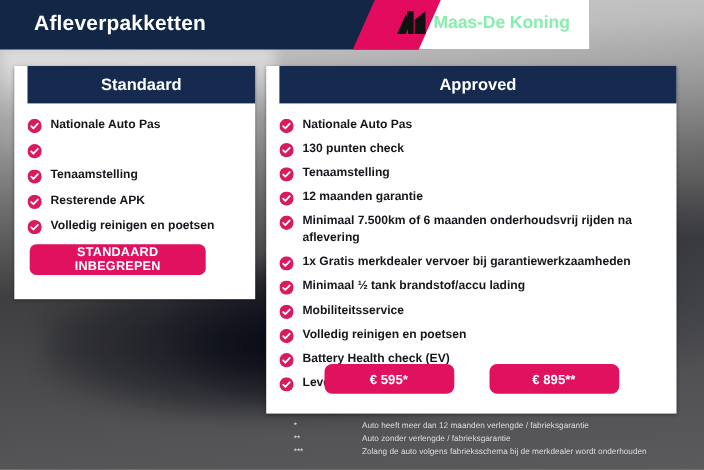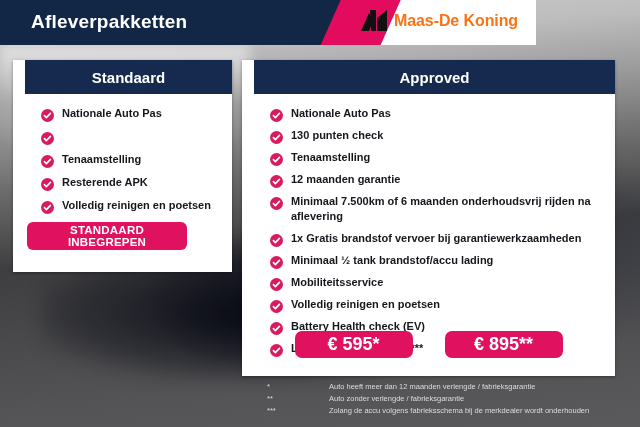--- a/index.html
+++ b/index.html
@@ -51,34 +51,34 @@
   .header-title{
     position:absolute;left:31px;top:11px;
     color:#ffffff;font-size:19px;font-weight:bold;letter-spacing:.2px;
   }
   .brand{
     position:absolute;right:18px;top:10px;
     display:flex;align-items:center;gap:7px;
   }
   .brand-mark{width:26px;height:22px;display:block;}
   .brand-name{
-    color:#f97316;font-size:16px;font-weight:bold;letter-spacing:-.1px;white-space:nowrap;
+    color:#86efac;font-size:16px;font-weight:bold;letter-spacing:-.1px;white-space:nowrap;
   }
 
   
   .card{
     position:absolute;background:#ffffff;
     box-shadow:0 1px 3px rgba(0,0,0,.35);
   }
   .card-head{
     background:#152a4e;color:#ffffff;
     display:flex;align-items:center;justify-content:center;
     font-size:15px;font-weight:bold;margin-left:12px;
   }
-  .card-body{padding:12px 14px 0 28px;}
+  .card-body{padding:12px 14px 0 12px;}
 
   #card-standard{left:13px;top:60px;width:219px;height:212px;}
   #card-standard .card-head{height:34px;}
 
   #card-approved{left:242px;top:60px;width:373px;height:316px;}
   #card-approved .card-head{height:34px;font-size:15px;}
 
   
   ul.features{list-style:none;margin:0;padding:0;}
   ul.features li{
@@ -101,21 +101,21 @@
     font-family:"Liberation Sans", sans-serif;font-weight:bold;cursor:pointer;
   }
   #standard-included-button{
     position:absolute;left:14px;bottom:22px;width:160px;height:28px;
     font-size:11.5px;letter-spacing:.2px;
   }
   .price-row{
     position:absolute;left:0;right:0;bottom:18px;
     display:flex;justify-content:center;gap:32px;
   }
-  .price-btn{width:118px;height:27px;font-size:18px;border-radius:7px;}
+  .price-btn{width:118px;height:27px;font-size:12px;border-radius:7px;}
 
   
   .footnotes{
     position:absolute;left:267px;top:381px;width:350px;
   }
   .fn-row{display:flex;gap:0;margin-bottom:1px;}
   .fn-mark{
     width:22px;flex:0 0 22px;text-align:left;
     color:#dcdcdc;font-size:7.5px;line-height:11px;
   }
@@ -251,21 +251,21 @@
           </span>
           <span class="feat-text">Minimaal 7.500km of 6 maanden onderhoudsvrij rijden na aflevering</span>
         </li>
         <li>
           <span class="chk">
             <svg viewBox="0 0 16 16" xmlns="http://www.w3.org/2000/svg">
                 <circle cx="8" cy="8" r="8" fill="#d81b60"></circle>
                 <path d="M4.2 8.2l2.4 2.4 5-5.2" stroke="#ffffff" stroke-width="2" fill="none" stroke-linecap="round" stroke-linejoin="round"></path>
               </svg>
           </span>
-          <span class="feat-text">1x Gratis brandstof vervoer bij garantiewerkzaamheden</span>
+          <span class="feat-text">1x Gratis merkdealer vervoer bij garantiewerkzaamheden</span>
         </li>
         <li>
           <span class="chk">
             <svg viewBox="0 0 16 16" xmlns="http://www.w3.org/2000/svg">
                 <circle cx="8" cy="8" r="8" fill="#d81b60"></circle>
                 <path d="M4.2 8.2l2.4 2.4 5-5.2" stroke="#ffffff" stroke-width="2" fill="none" stroke-linecap="round" stroke-linejoin="round"></path>
               </svg>
           </span>
           <span class="feat-text">Minimaal ½ tank brandstof/accu lading</span>
         </li>
@@ -318,17 +318,17 @@
     <div class="fn-row">
       <span class="fn-mark">*</span>
       <span class="fn-text">Auto heeft meer dan 12 maanden verlengde / fabrieksgarantie</span>
     </div>
     <div class="fn-row">
       <span class="fn-mark">**</span>
       <span class="fn-text">Auto zonder verlengde / fabrieksgarantie</span>
     </div>
     <div class="fn-row">
       <span class="fn-mark">***</span>
-      <span class="fn-text">Zolang de accu volgens fabrieksschema bij de merkdealer wordt onderhouden</span>
+      <span class="fn-text">Zolang de auto volgens fabrieksschema bij de merkdealer wordt onderhouden</span>
     </div>
   </div>
 
 </div>
 
 </body></html>

